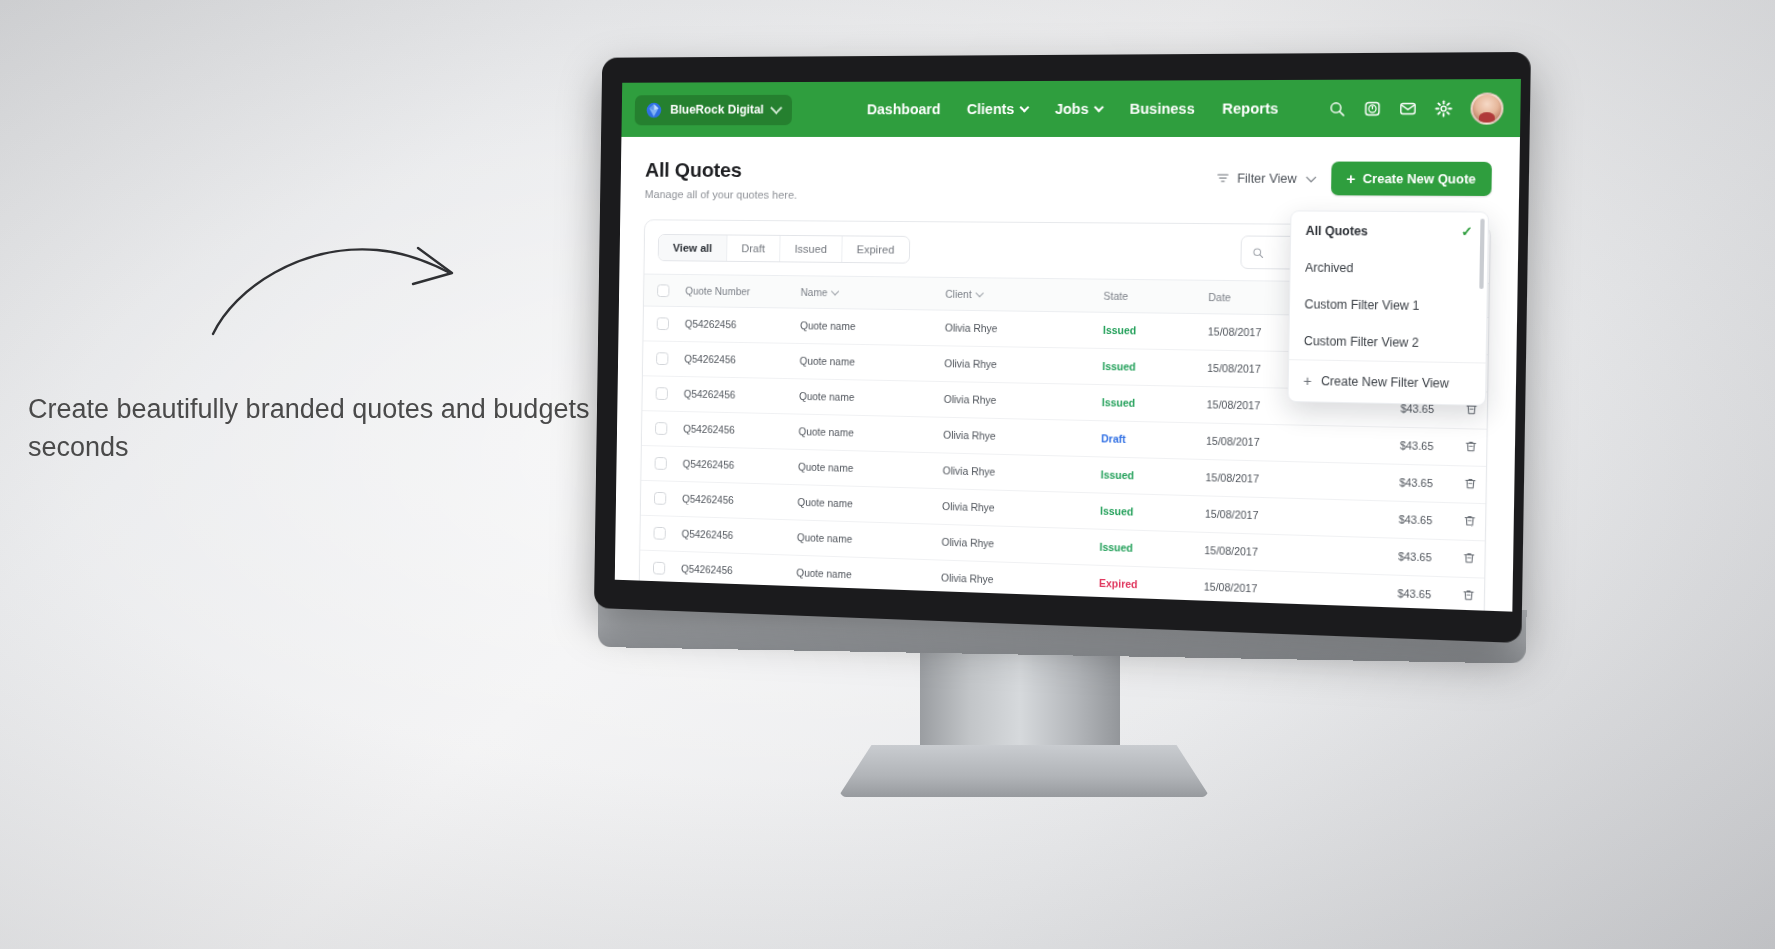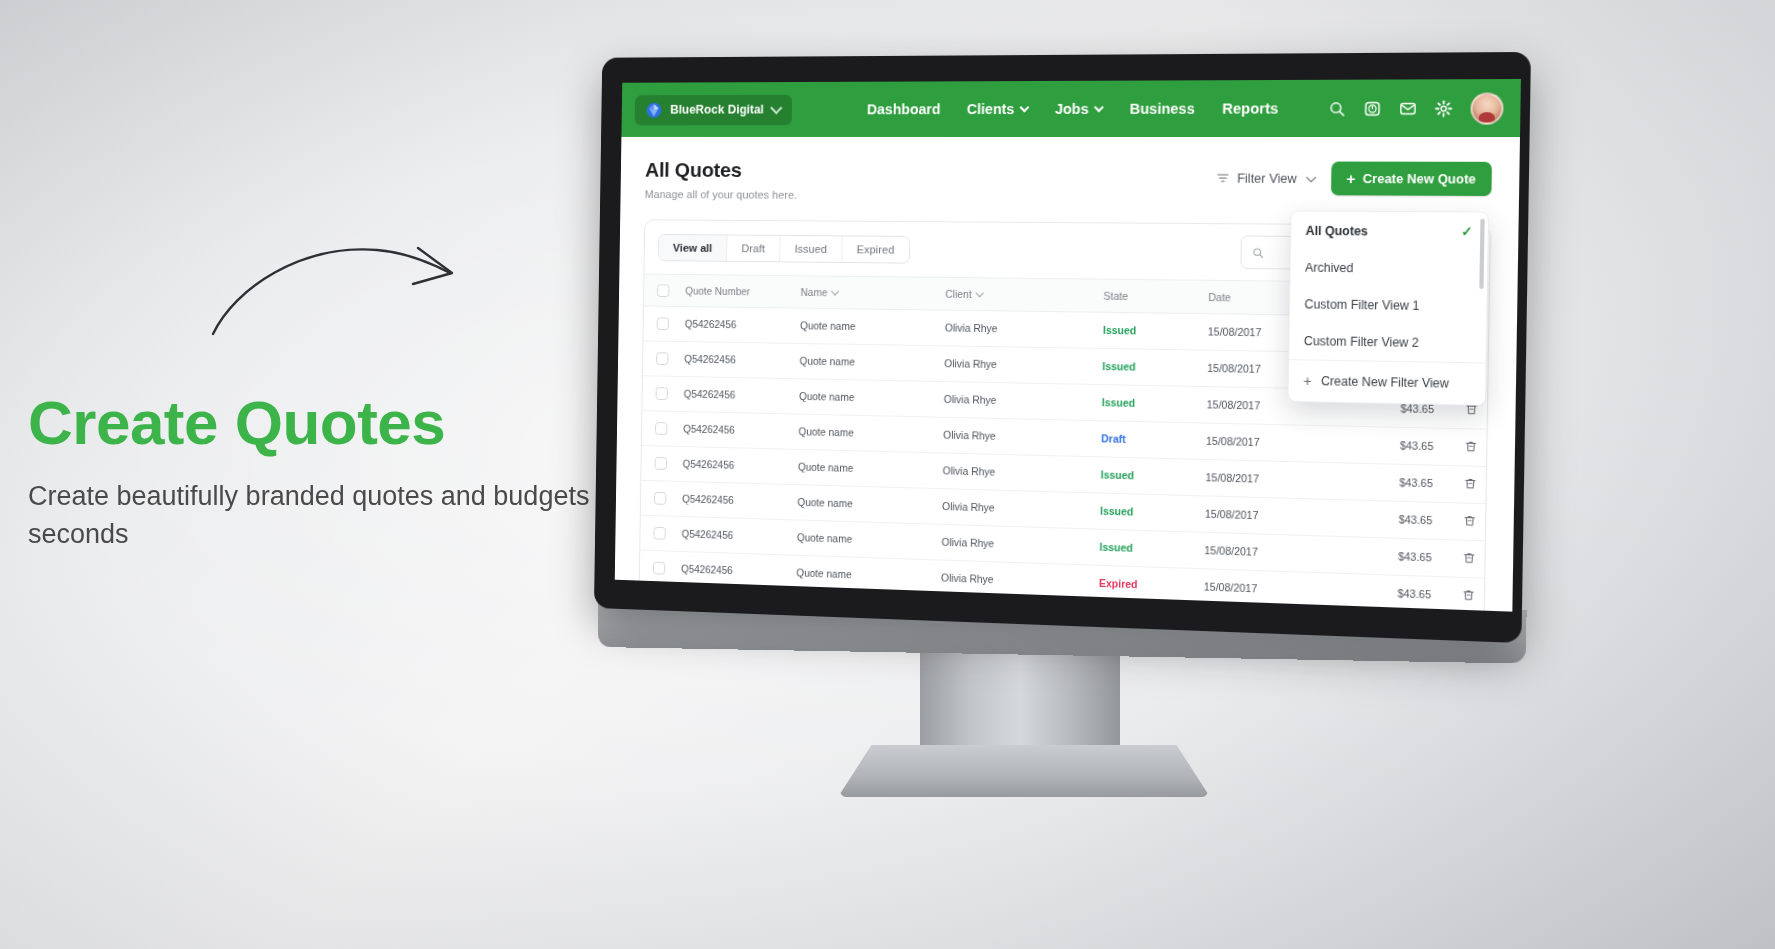--- a/index.html
+++ b/index.html
@@ -178,21 +178,20 @@
 <body>
 
 <div class="vignette"></div>
 
 <svg class="arrow" viewBox="0 0 260 110">
   <path d="M8 104 C 30 58, 96 14, 172 20 C 196 22, 220 30, 243 42" fill="none" stroke="#2f3033" stroke-width="2.4" stroke-linecap="round"></path>
   <path d="M213 18 L247 43 L208 54" fill="none" stroke="#2f3033" stroke-width="2.4" stroke-linecap="round" stroke-linejoin="round"></path>
 </svg>
 
 <div class="marketing">
-  <div class="headline">Create Quotes</div>
   <div class="subline">Create beautifully branded quotes and budgets in seconds</div>
 </div>
 
 <div class="monitor">
   <div class="stand-neck"></div>
   <div class="stand-base"></div>
   <div class="chin"></div>
 
   <div class="bezel">
     <div class="screen">

